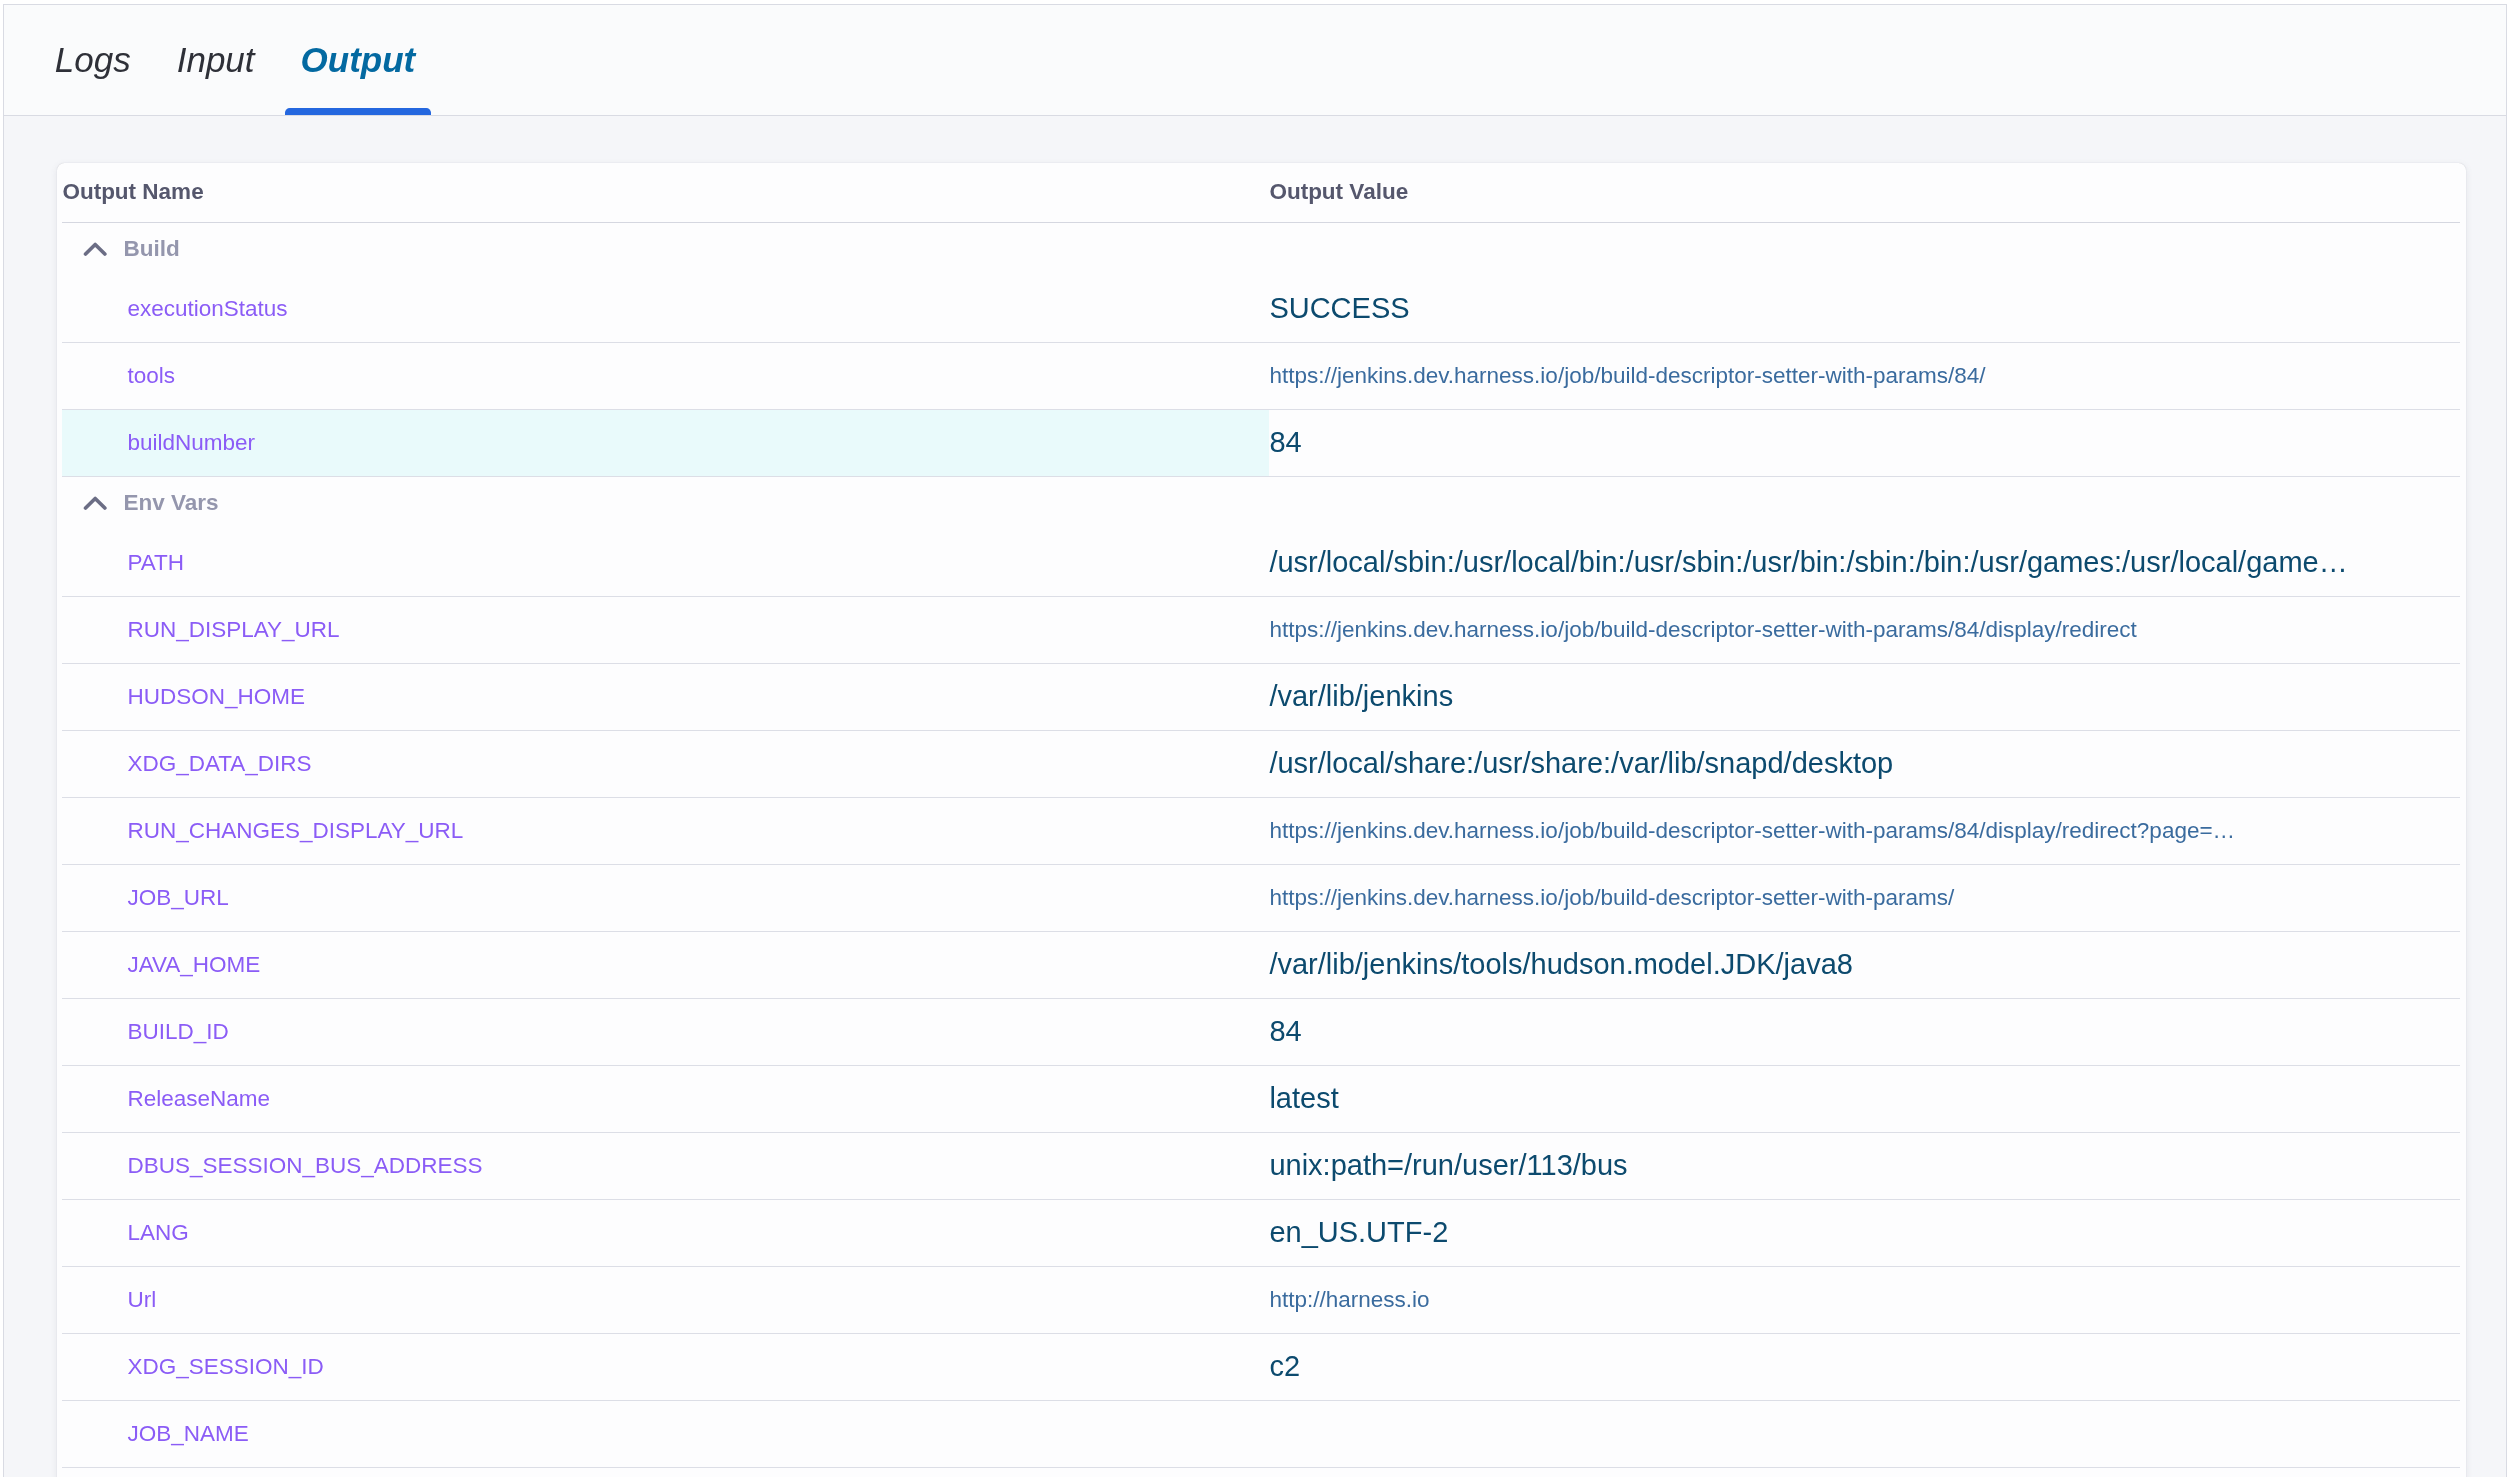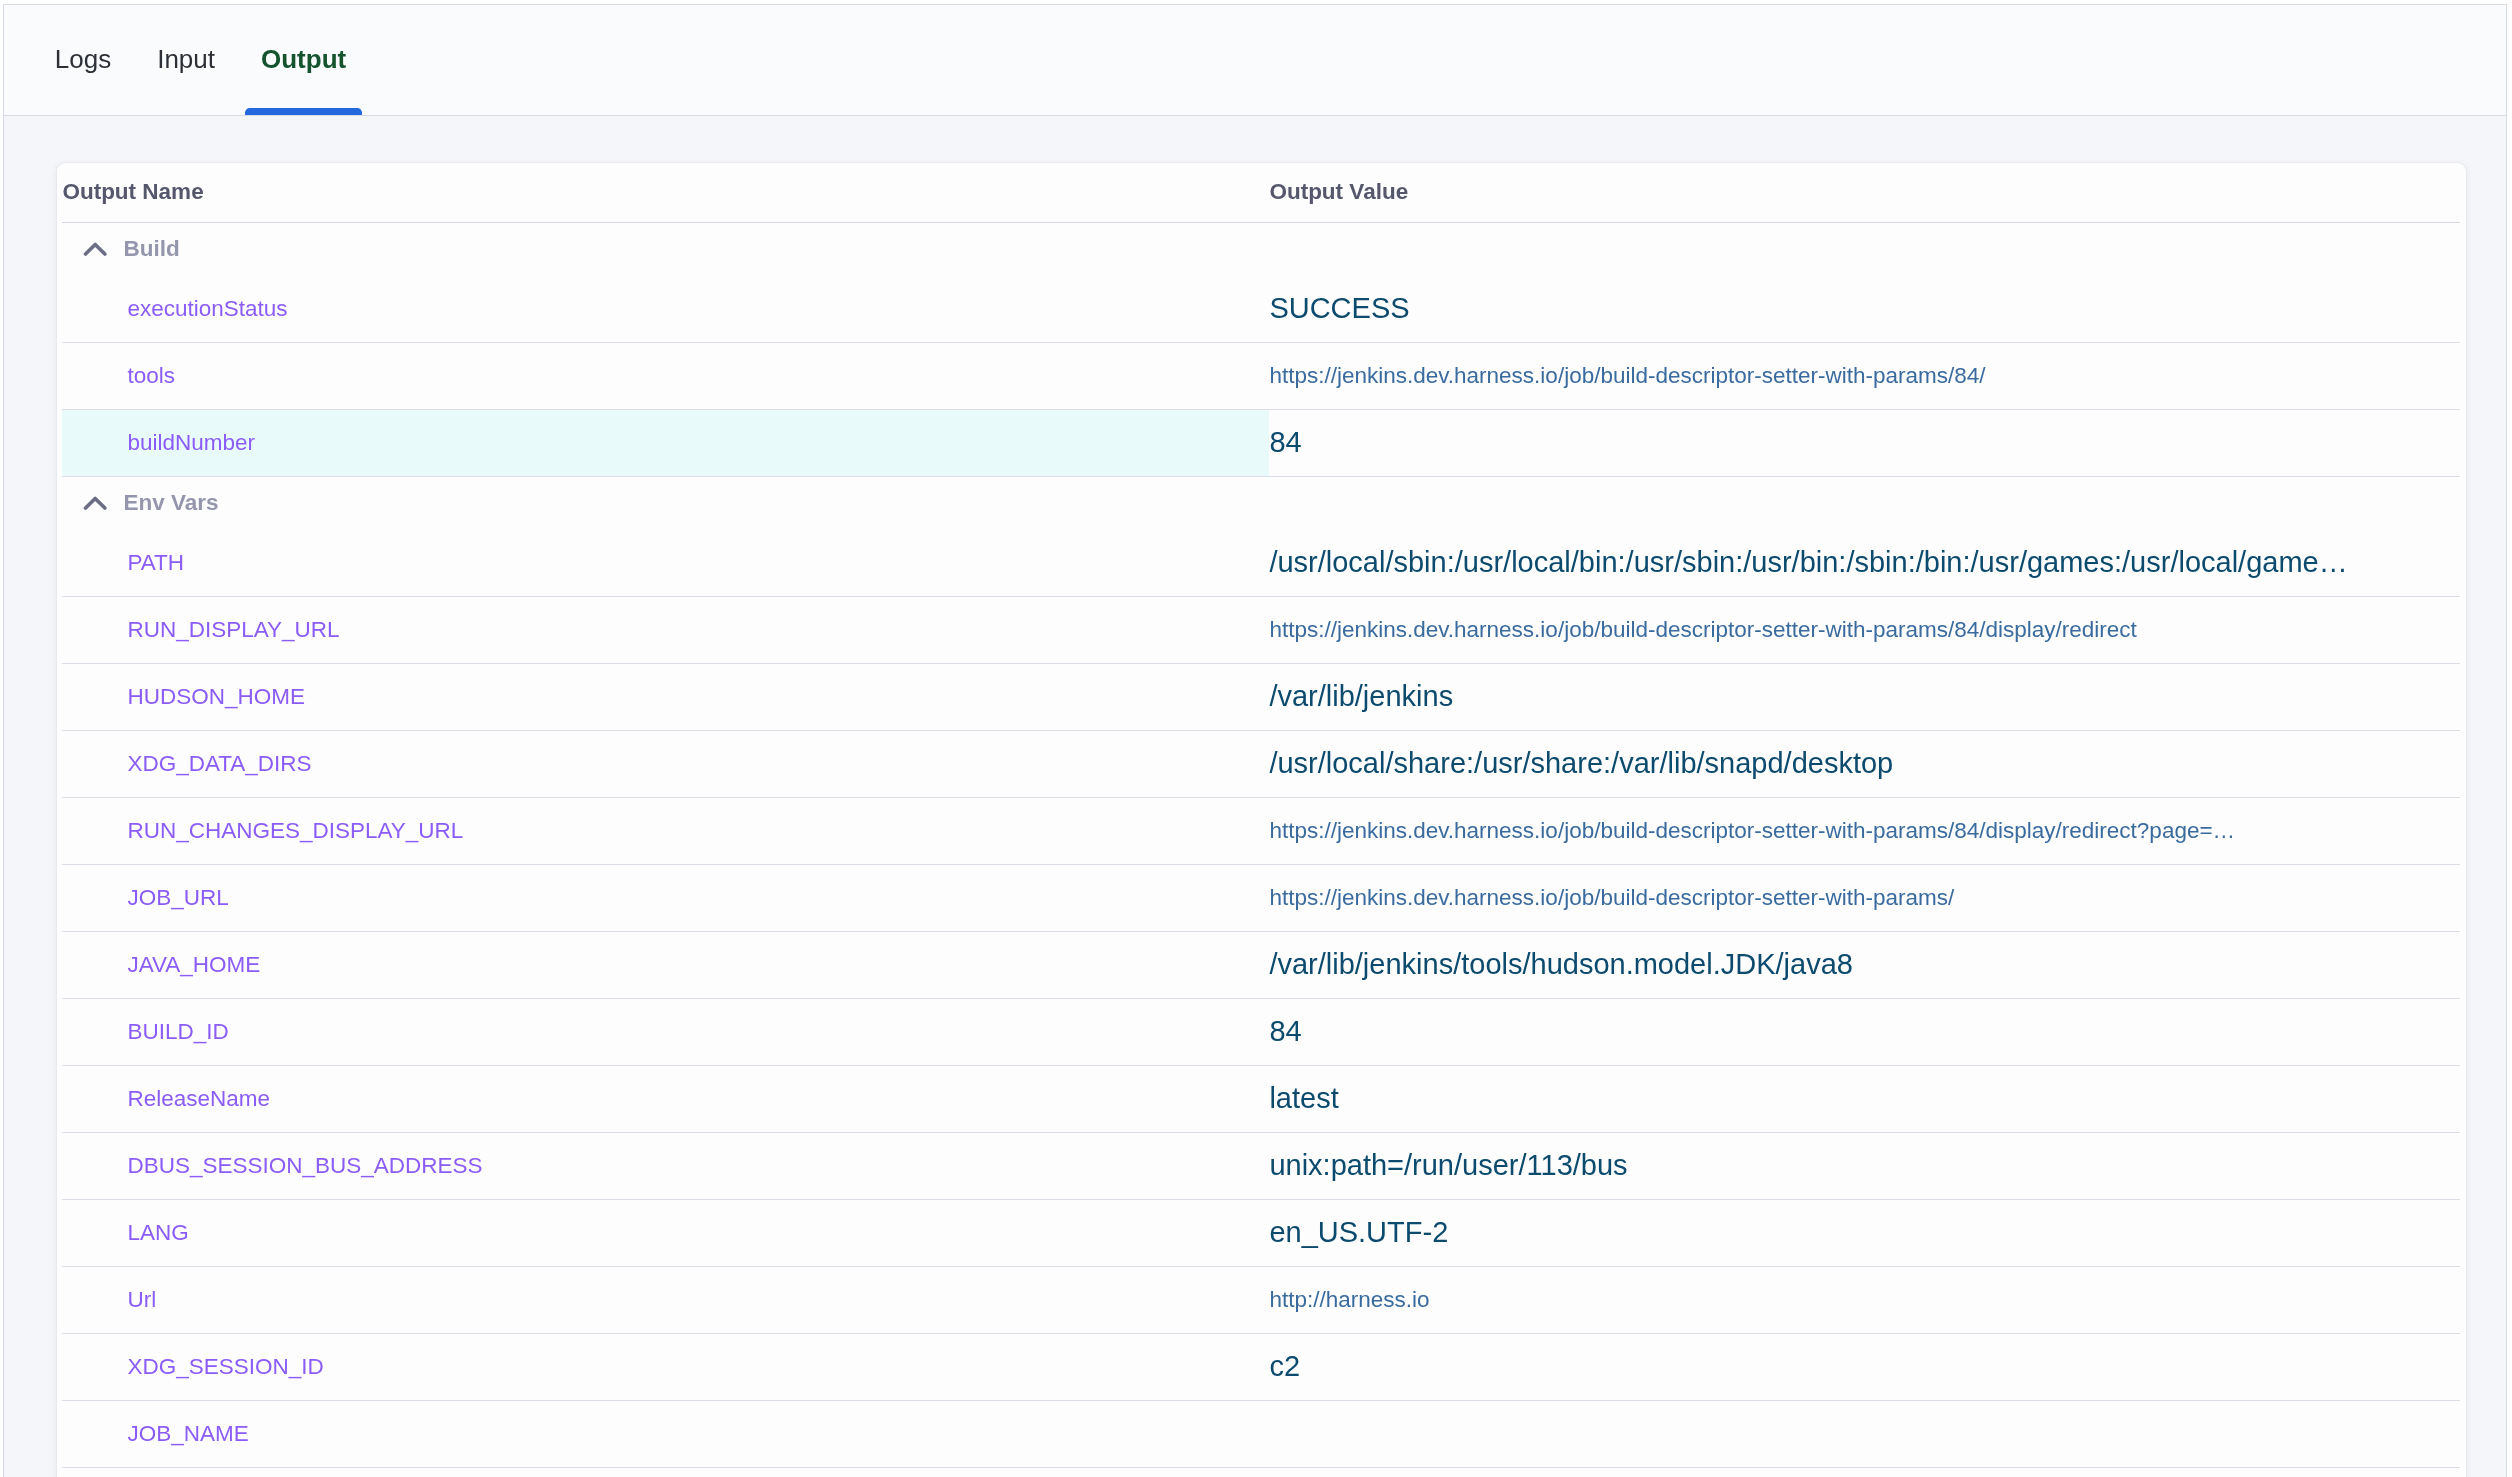--- a/index.html
+++ b/index.html
@@ -25,25 +25,26 @@
     display: flex;
     align-items: stretch;
     padding-left: 35px;
   }
   .tab {
     position: relative;
     display: flex;
     align-items: center;
     padding: 0 16px;
     margin-right: 14px;
-    font-size: 26px;
+    font-size: 35px;
     color: #2e3038;
     cursor: pointer;
-  }
-  .tab.active { font-weight: bold; color: #14532d; }
+    font-style: italic;
+  }
+  .tab.active { font-weight: bold; color: #0369a1; }
   .tab .underline {
     display: none;
     position: absolute;
     left: 0; right: 0; bottom: 0;
     height: 6.6px;
     border-radius: 4.7px 4.7px 0 0;
     background: #2467df;
   }
   .tab.active .underline { display: block; }
   

